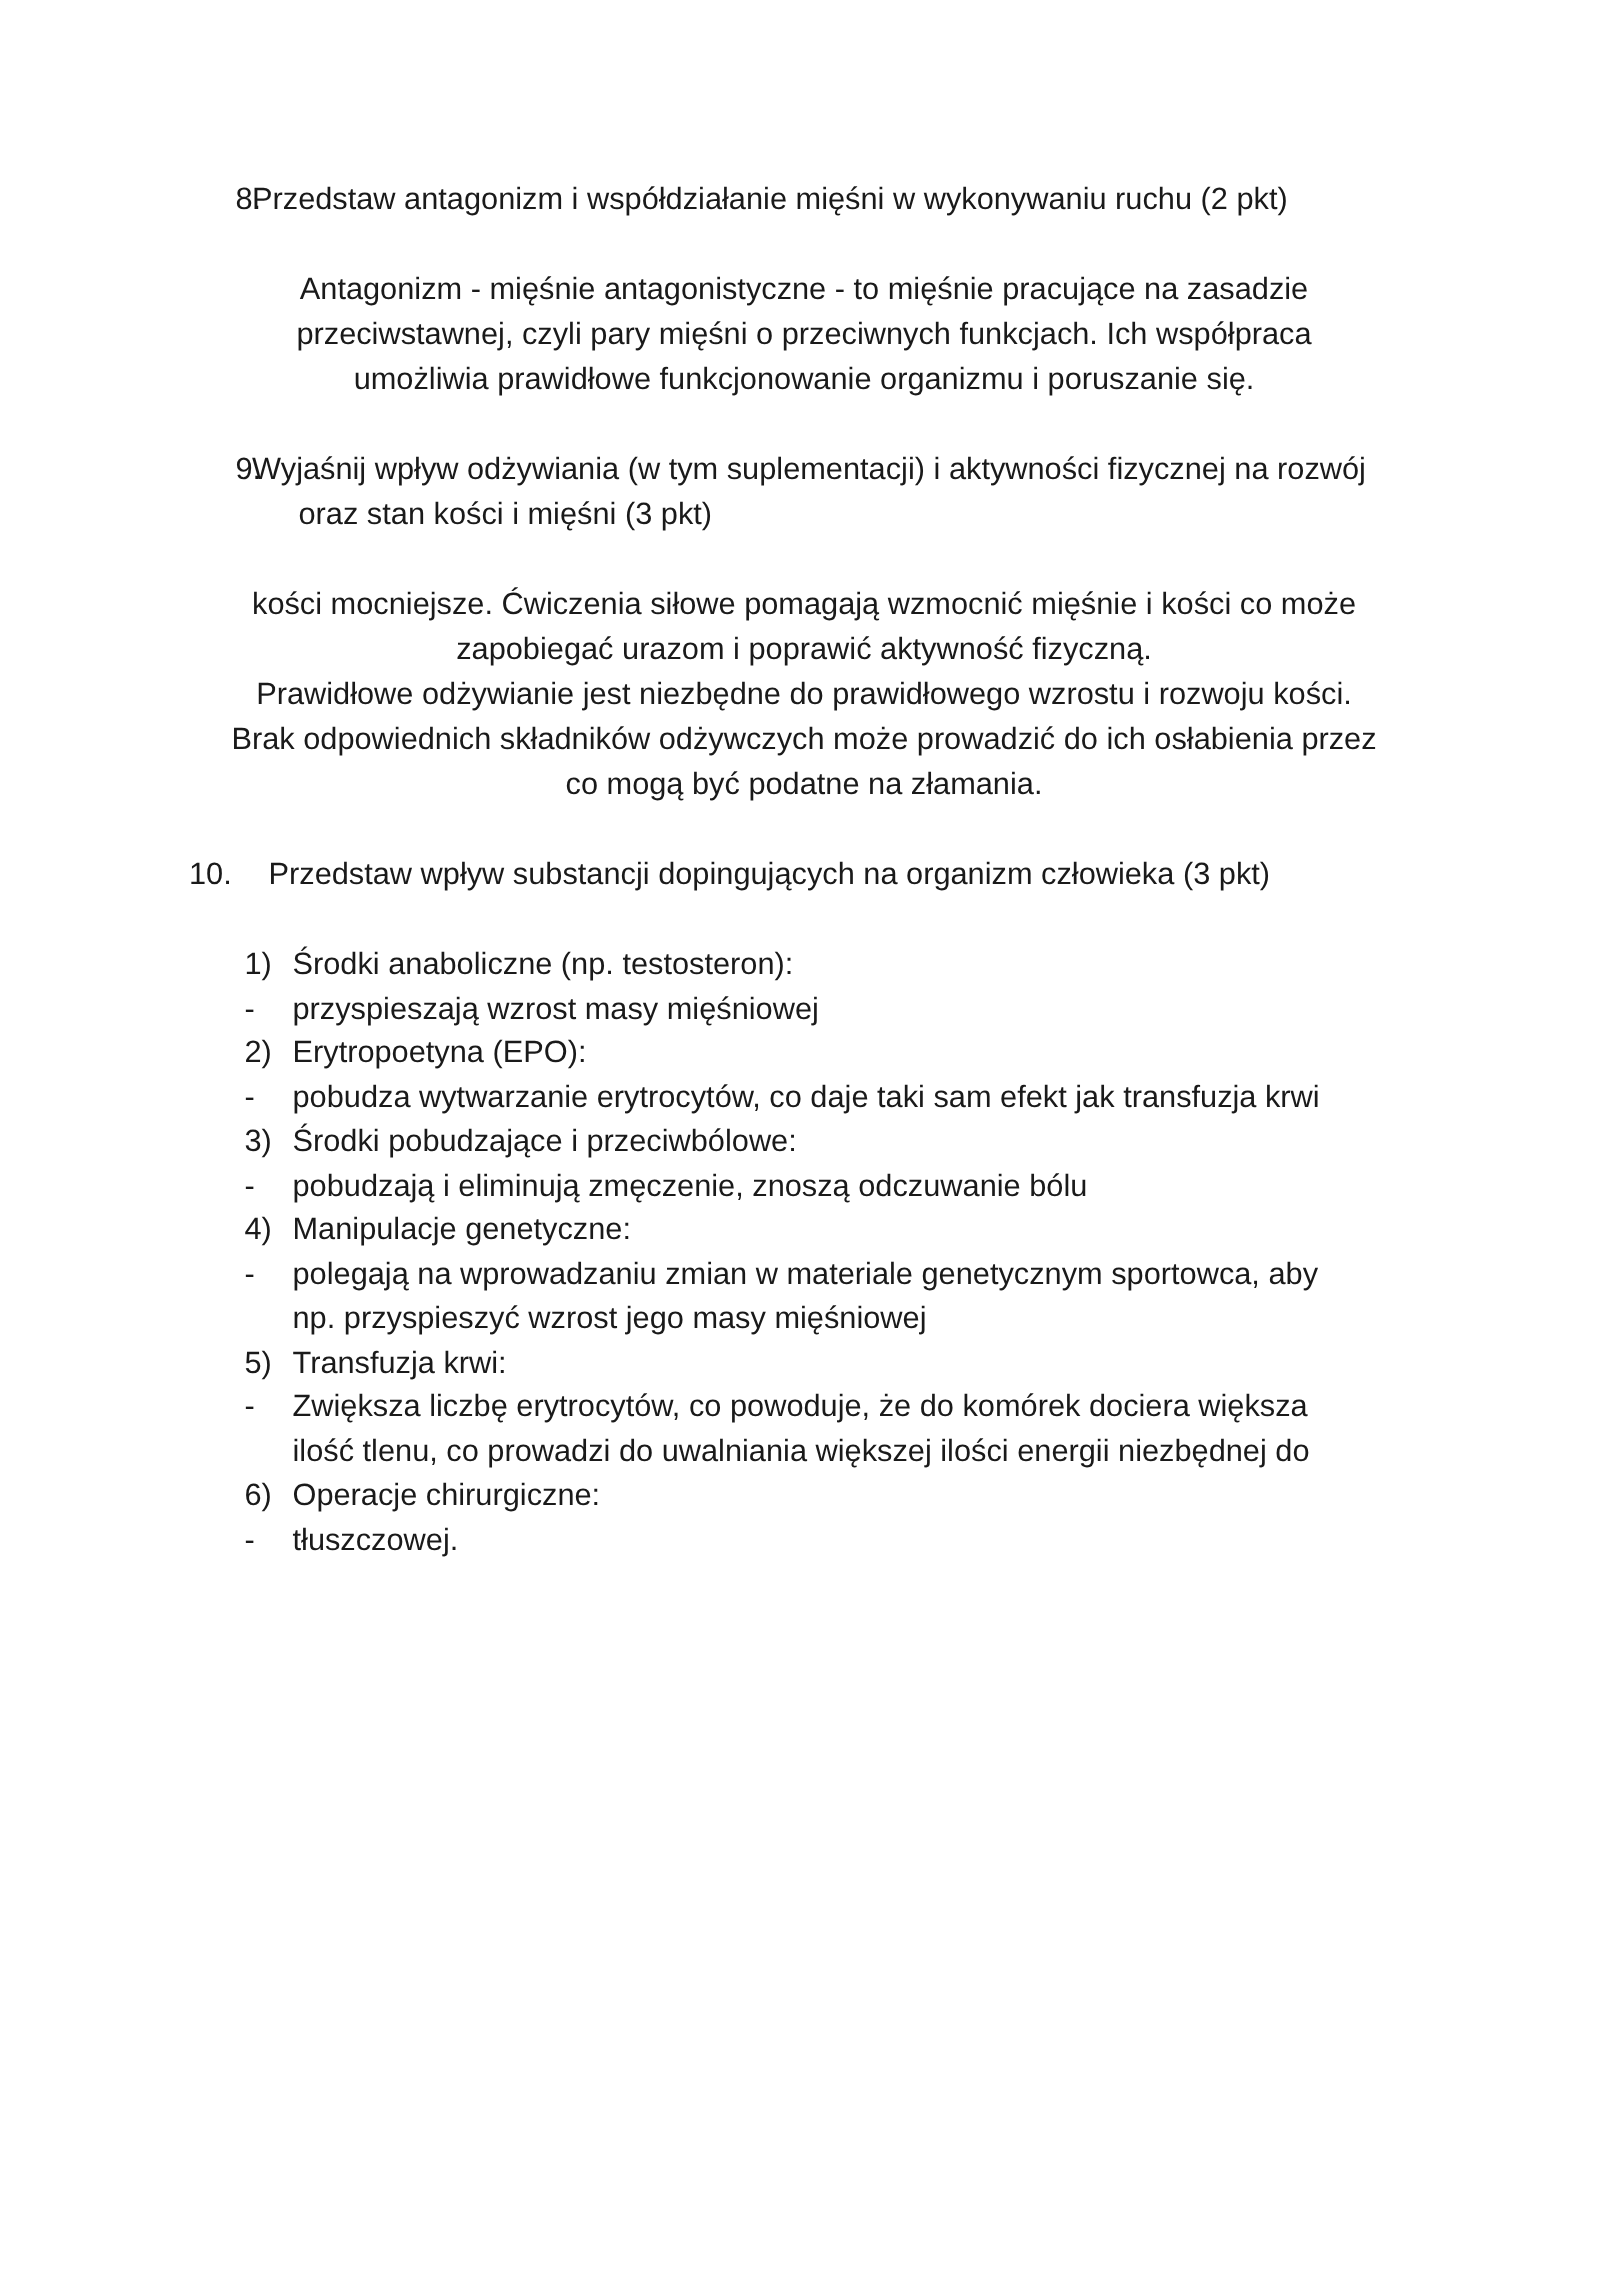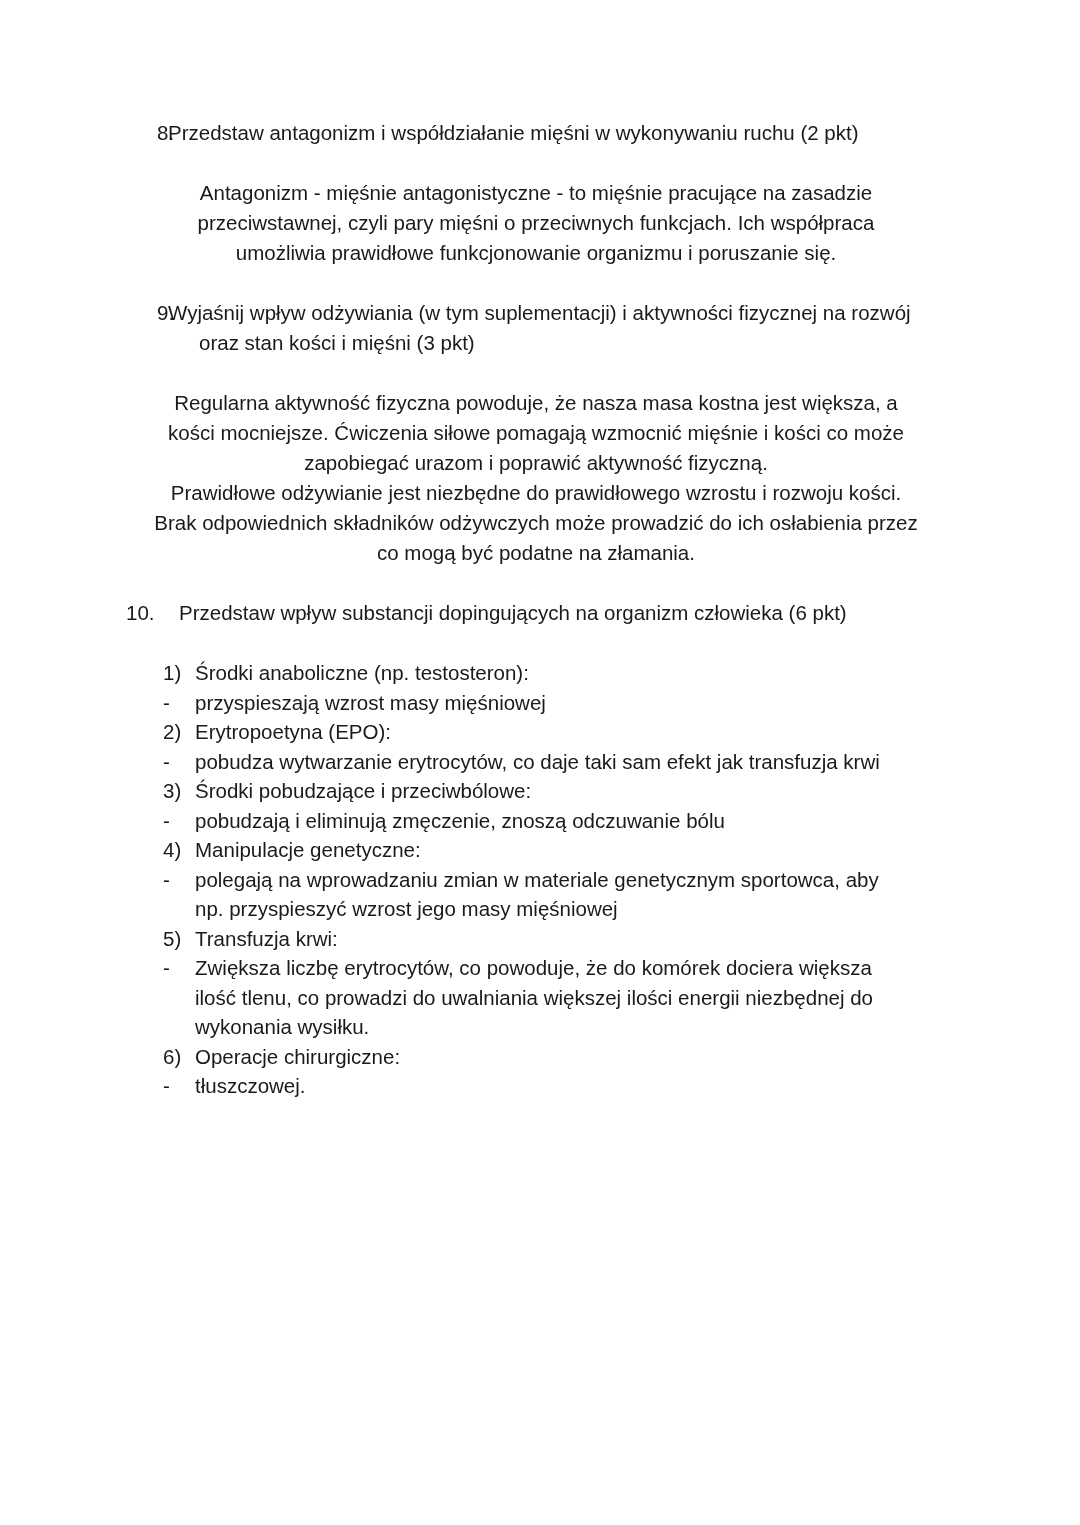--- a/index.html
+++ b/index.html
@@ -129,33 +129,32 @@
     <div class="gap-lg"></div>
 
     <div class="question indented">
       <span class="q-num">9.</span>
       <span class="q-text">Wyjaśnij wpływ odżywiania (w tym suplementacji) i aktywności fizycznej na rozwój oraz stan kości i mięśni (3 pkt)</span>
     </div>
 
     <div class="gap-lg"></div>
 
     <div class="para">
-      <span class="line">Regularna aktywność fizyczna powoduje, że nasza masa kostna jest większa, a</span>
       <span class="line">kości mocniejsze. Ćwiczenia siłowe pomagają wzmocnić mięśnie i kości co może</span>
       <span class="line">zapobiegać urazom i poprawić aktywność fizyczną.</span>
       <span class="line">Prawidłowe odżywianie jest niezbędne do prawidłowego wzrostu i rozwoju kości.</span>
       <span class="line">Brak odpowiednich składników odżywczych może prowadzić do ich osłabienia przez</span>
       <span class="line">co mogą być podatne na złamania.</span>
     </div>
 
     <div class="gap-lg"></div>
 
     <div class="question flush">
       <span class="q-num">10.</span>
-      <span class="q-text">Przedstaw wpływ substancji dopingujących na organizm człowieka (6 pkt)</span>
+      <span class="q-text">Przedstaw wpływ substancji dopingujących na organizm człowieka (3 pkt)</span>
     </div>
 
     <div class="gap-md"></div>
 
     <div class="answer-list">
 
       <div class="li">
         <span class="marker">1)</span>
         <span class="li-text">
           <span class="line">Środki anaboliczne (np. testosteron):</span>
@@ -217,21 +216,20 @@
         <span class="li-text">
           <span class="line">Transfuzja krwi:</span>
         </span>
       </div>
 
       <div class="li">
         <span class="marker dash">-</span>
         <span class="li-text">
           <span class="line">Zwiększa liczbę erytrocytów, co powoduje, że do komórek dociera większa</span>
           <span class="line">ilość tlenu, co prowadzi do uwalniania większej ilości energii niezbędnej do</span>
-          <span class="line">wykonania wysiłku.</span>
         </span>
       </div>
 
       <div class="li">
         <span class="marker">6)</span>
         <span class="li-text">
           <span class="line">Operacje chirurgiczne:</span>
         </span>
       </div>
 

